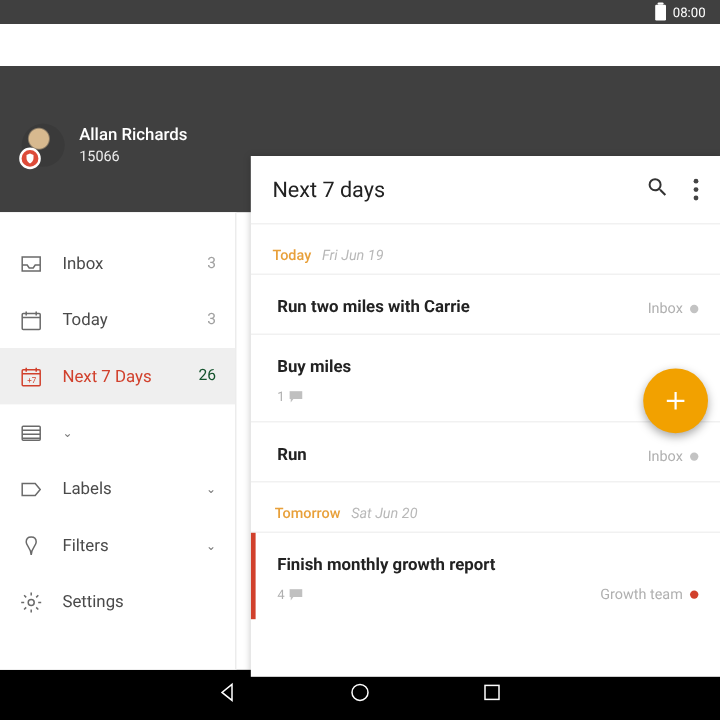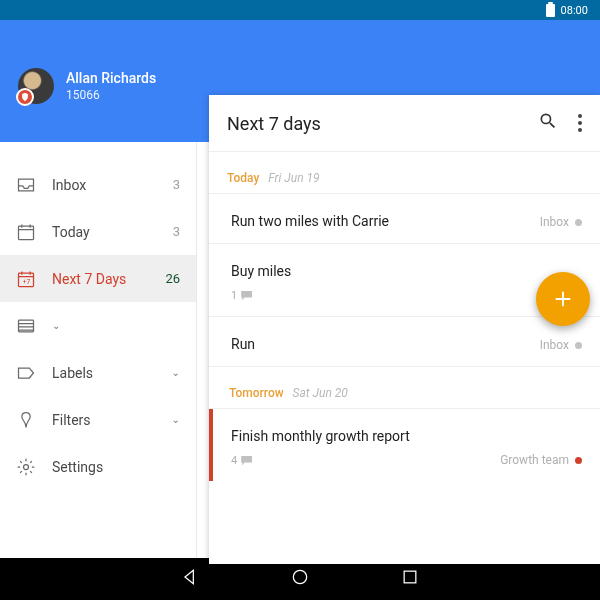--- a/index.html
+++ b/index.html
@@ -1,26 +1,26 @@
 <!DOCTYPE html>
 <html><head>
 <meta charset="utf-8">
 <style>
   * { box-sizing: border-box; margin: 0; padding: 0; font-family: Roboto, Arial, sans-serif; }
   html, body { width: 600px; height: 600px; overflow: hidden; background: #fff; }
 
   .root { width: 600px; height: 600px; display: flex; flex-direction: column; }
 
   
-  .statusbar { height: 20px; background: #0369a1; display: flex; justify-content: flex-end; align-items: center; padding: 0 12px; gap: 6px; color: #fff; font-size: 11px; }
+  .statusbar { height: 20px; background: #404040; display: flex; justify-content: flex-end; align-items: center; padding: 0 12px; gap: 6px; color: #fff; font-size: 11px; }
   .statusbar .battery { width: 9px; height: 13px; background: #fff; border-radius: 1px; position: relative; }
   .statusbar .battery::before { content:""; position:absolute; top:-2px; left:2px; width:5px; height:2px; background:#fff; border-radius:1px; }
 
   
-  .header { height: 122px; background: #3b82f6; position: relative; color:#fff; }
+  .header { height: 122px; background: #404040; position: relative; color:#fff;margin-top:35px; }
   .profile { position:absolute; left:18px; top:48px; display:flex; align-items:center; gap:12px; }
   .avatar-wrap { position:relative; width:36px; height:36px; }
   .avatar { width:36px; height:36px; border-radius:50%; background: radial-gradient(circle at 40% 35%, #d7b98f 0 25%, #3a3a3a 30% 100%); }
   .avatar-badge { position:absolute; bottom:-2px; left:-2px; width:18px; height:18px; background:#dd4b39; border:2px solid #fff; border-radius:50%; display:flex; align-items:center; justify-content:center; }
   .avatar-badge svg { width:10px; height:10px; fill:#fff; }
   .profile-text .name { font-size:14px; font-weight:500; }
   .profile-text .karma { font-size:12px; opacity:.9; margin-top:2px; }
 
   
   .body { flex:1 1 auto; display:flex; position:relative; background:#fff; min-height:0; }
@@ -46,21 +46,21 @@
   .card-actions { display:flex; align-items:center; gap:20px; }
   .card-actions svg { width:20px; height:20px; fill:#333; }
   .dots { display:flex; flex-direction:column; gap:3px; }
   .dots span { width:4px; height:4px; background:#444; border-radius:50%; }
 
   .task-list { flex:1; overflow:hidden; }
   .section-head { padding:19px 18px 8px 18px; font-size:12px; }
   .section-head .day { color:#e8a03a; font-weight:500; margin-right:6px; }
   .section-head .date { color:#b8b8b8;font-style:italic; }
   .task { position:relative; padding:19px 18px 14px 22px; border-top:1px solid #eee; }
-  .task .t-title { font-size:14px; color:#222; }
+  .task .t-title { font-size:14px; color:#222;font-weight:bold; }
   .task .t-sub { font-size:11px; color:#b0b0b0; margin-top:10px; display:flex; align-items:center; gap:4px; }
   .task .t-proj { position:absolute; right:18px; bottom:14px; font-size:12px; color:#b0b0b0; display:flex; align-items:center; gap:6px; }
   .proj-dot { width:7px; height:7px; border-radius:50%; }
   .dot-grey { background:#c3c3c3; }
   .dot-red { background:#d1402c; }
   .bar-left { position:absolute; left:0; top:0; bottom:0; width:4px; background:#d1402c; }
   .comment-icon { width:11px; height:10px; background:#c0c0c0; clip-path: polygon(0 0,100% 0,100% 70%,30% 70%,10% 100%,10% 70%,0 70%); }
 
   
   .fab { position:absolute; top:130px; right:10px; width:54px; height:54px; border-radius:50%; background:#f2a100; box-shadow:0 3px 8px rgba(0,0,0,0.35); display:flex; align-items:center; justify-content:center; z-index:10; }

